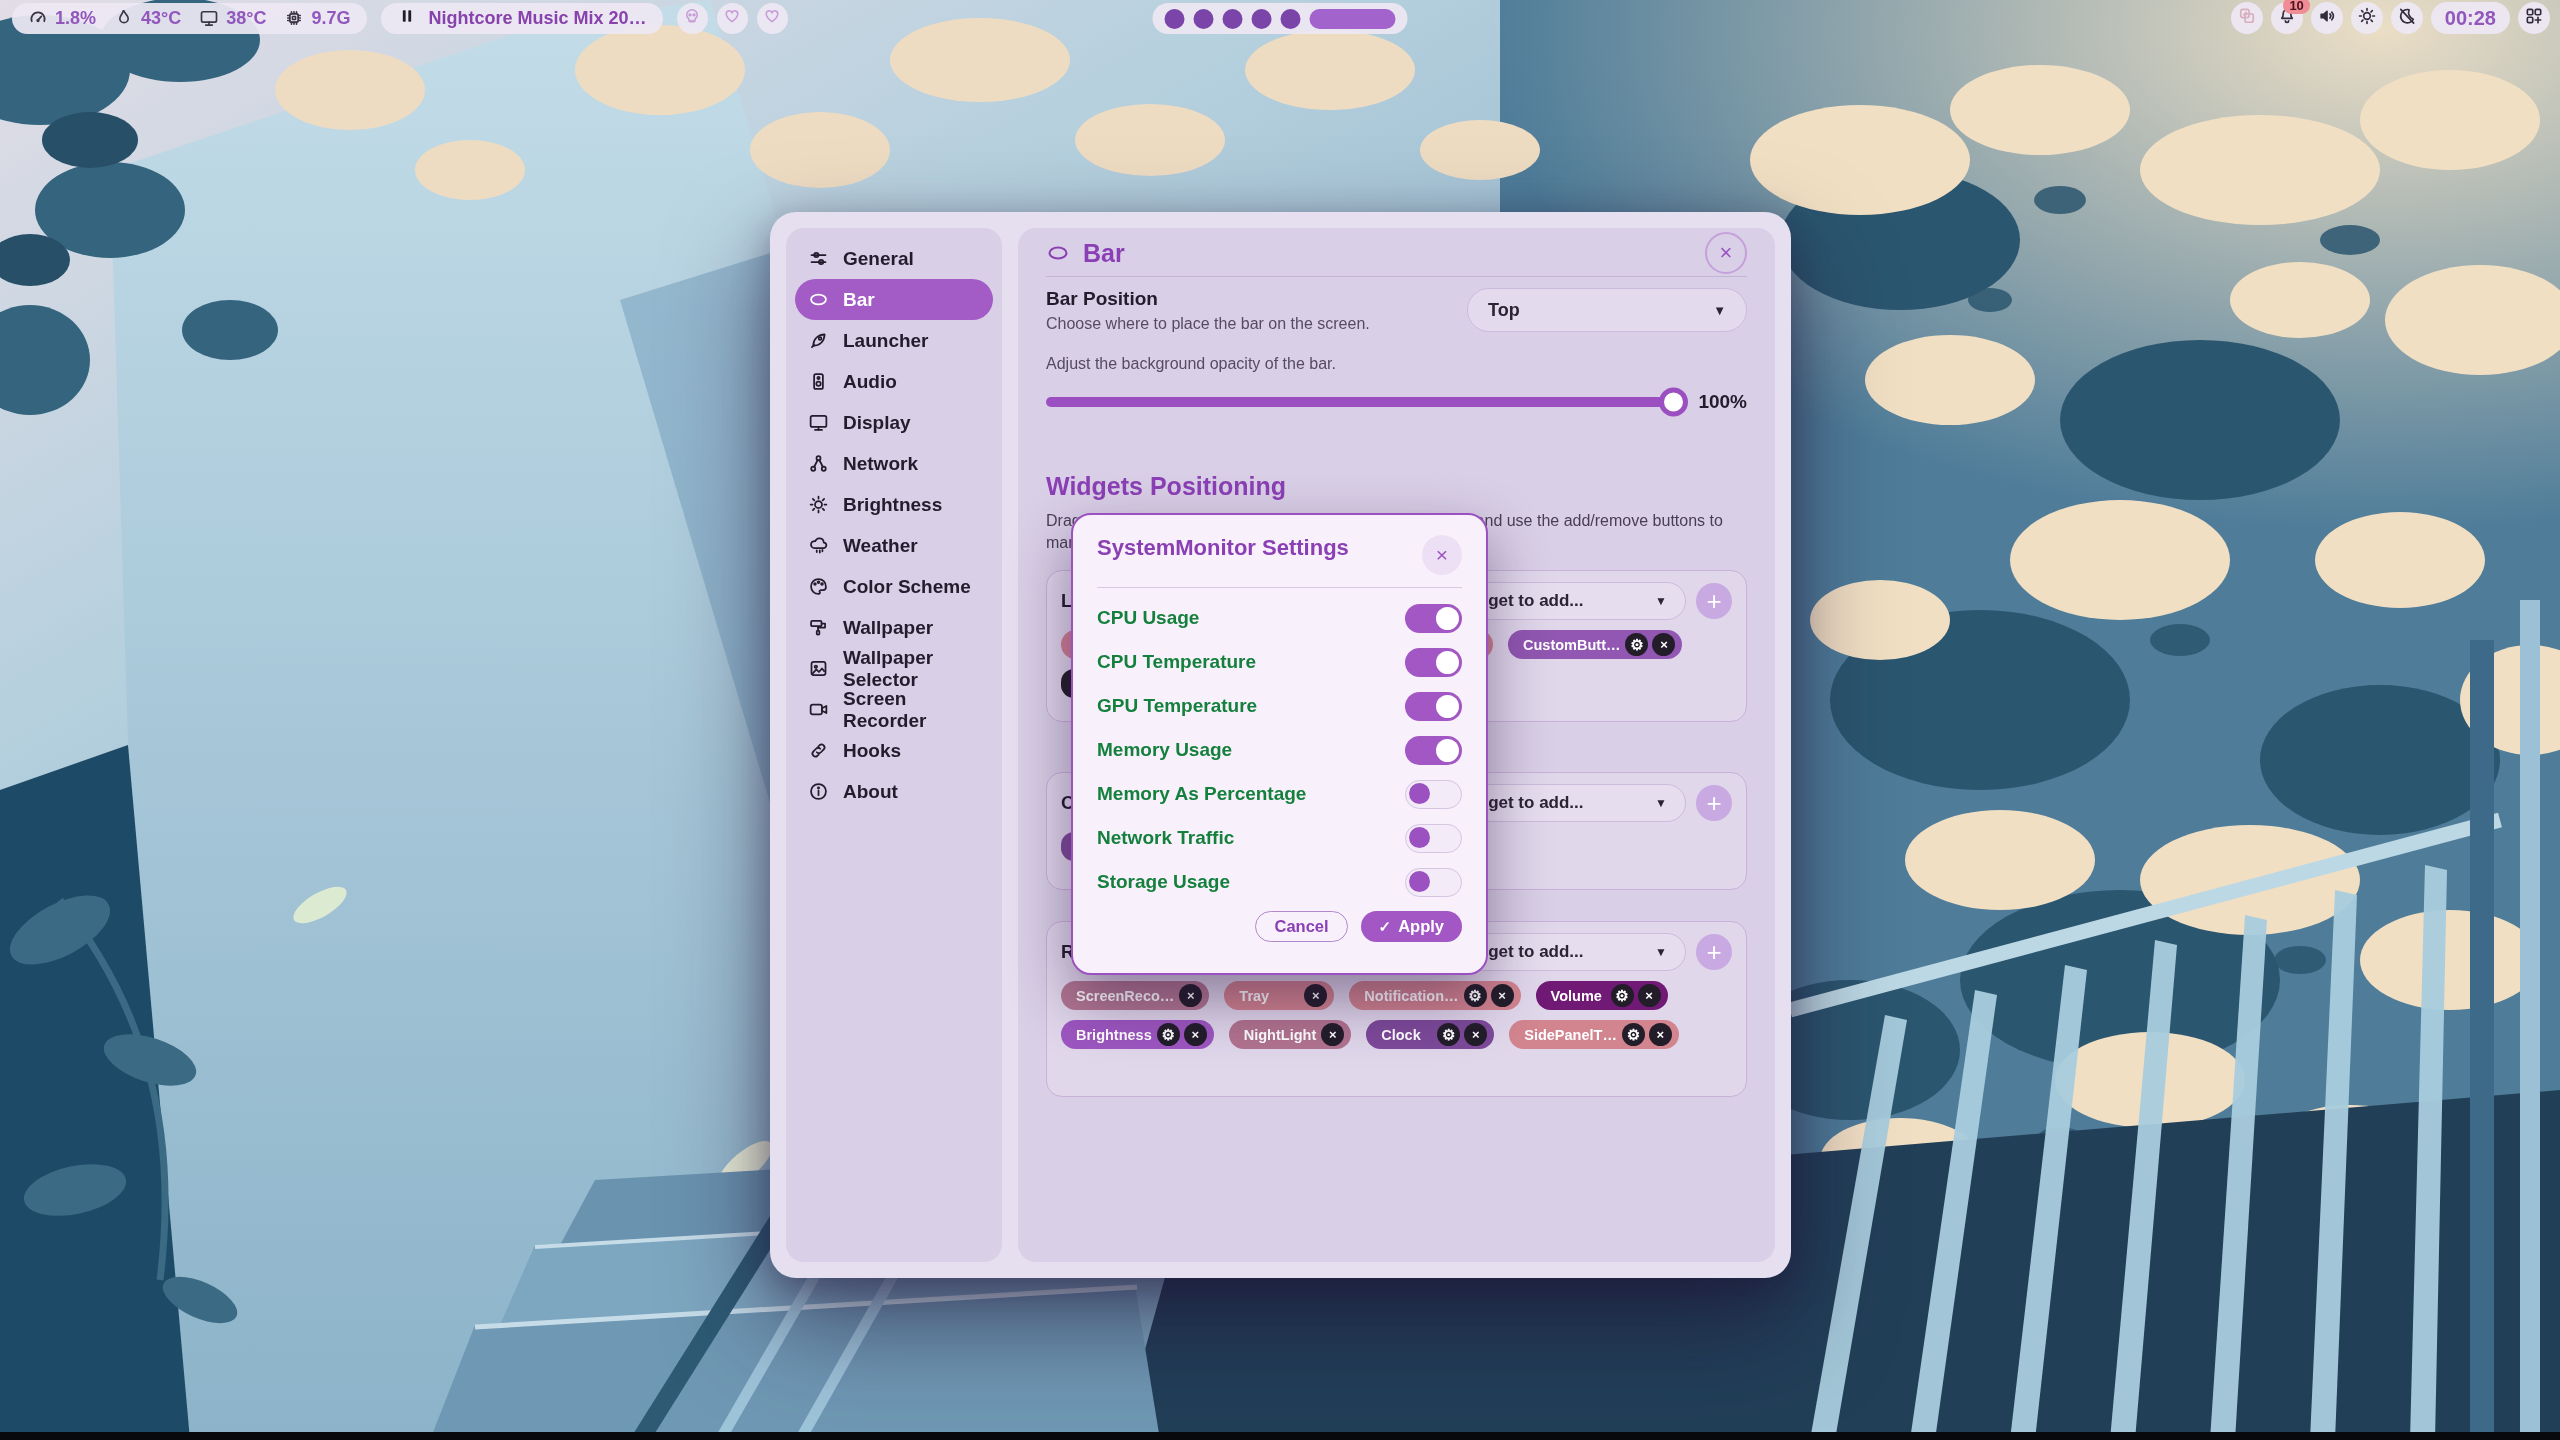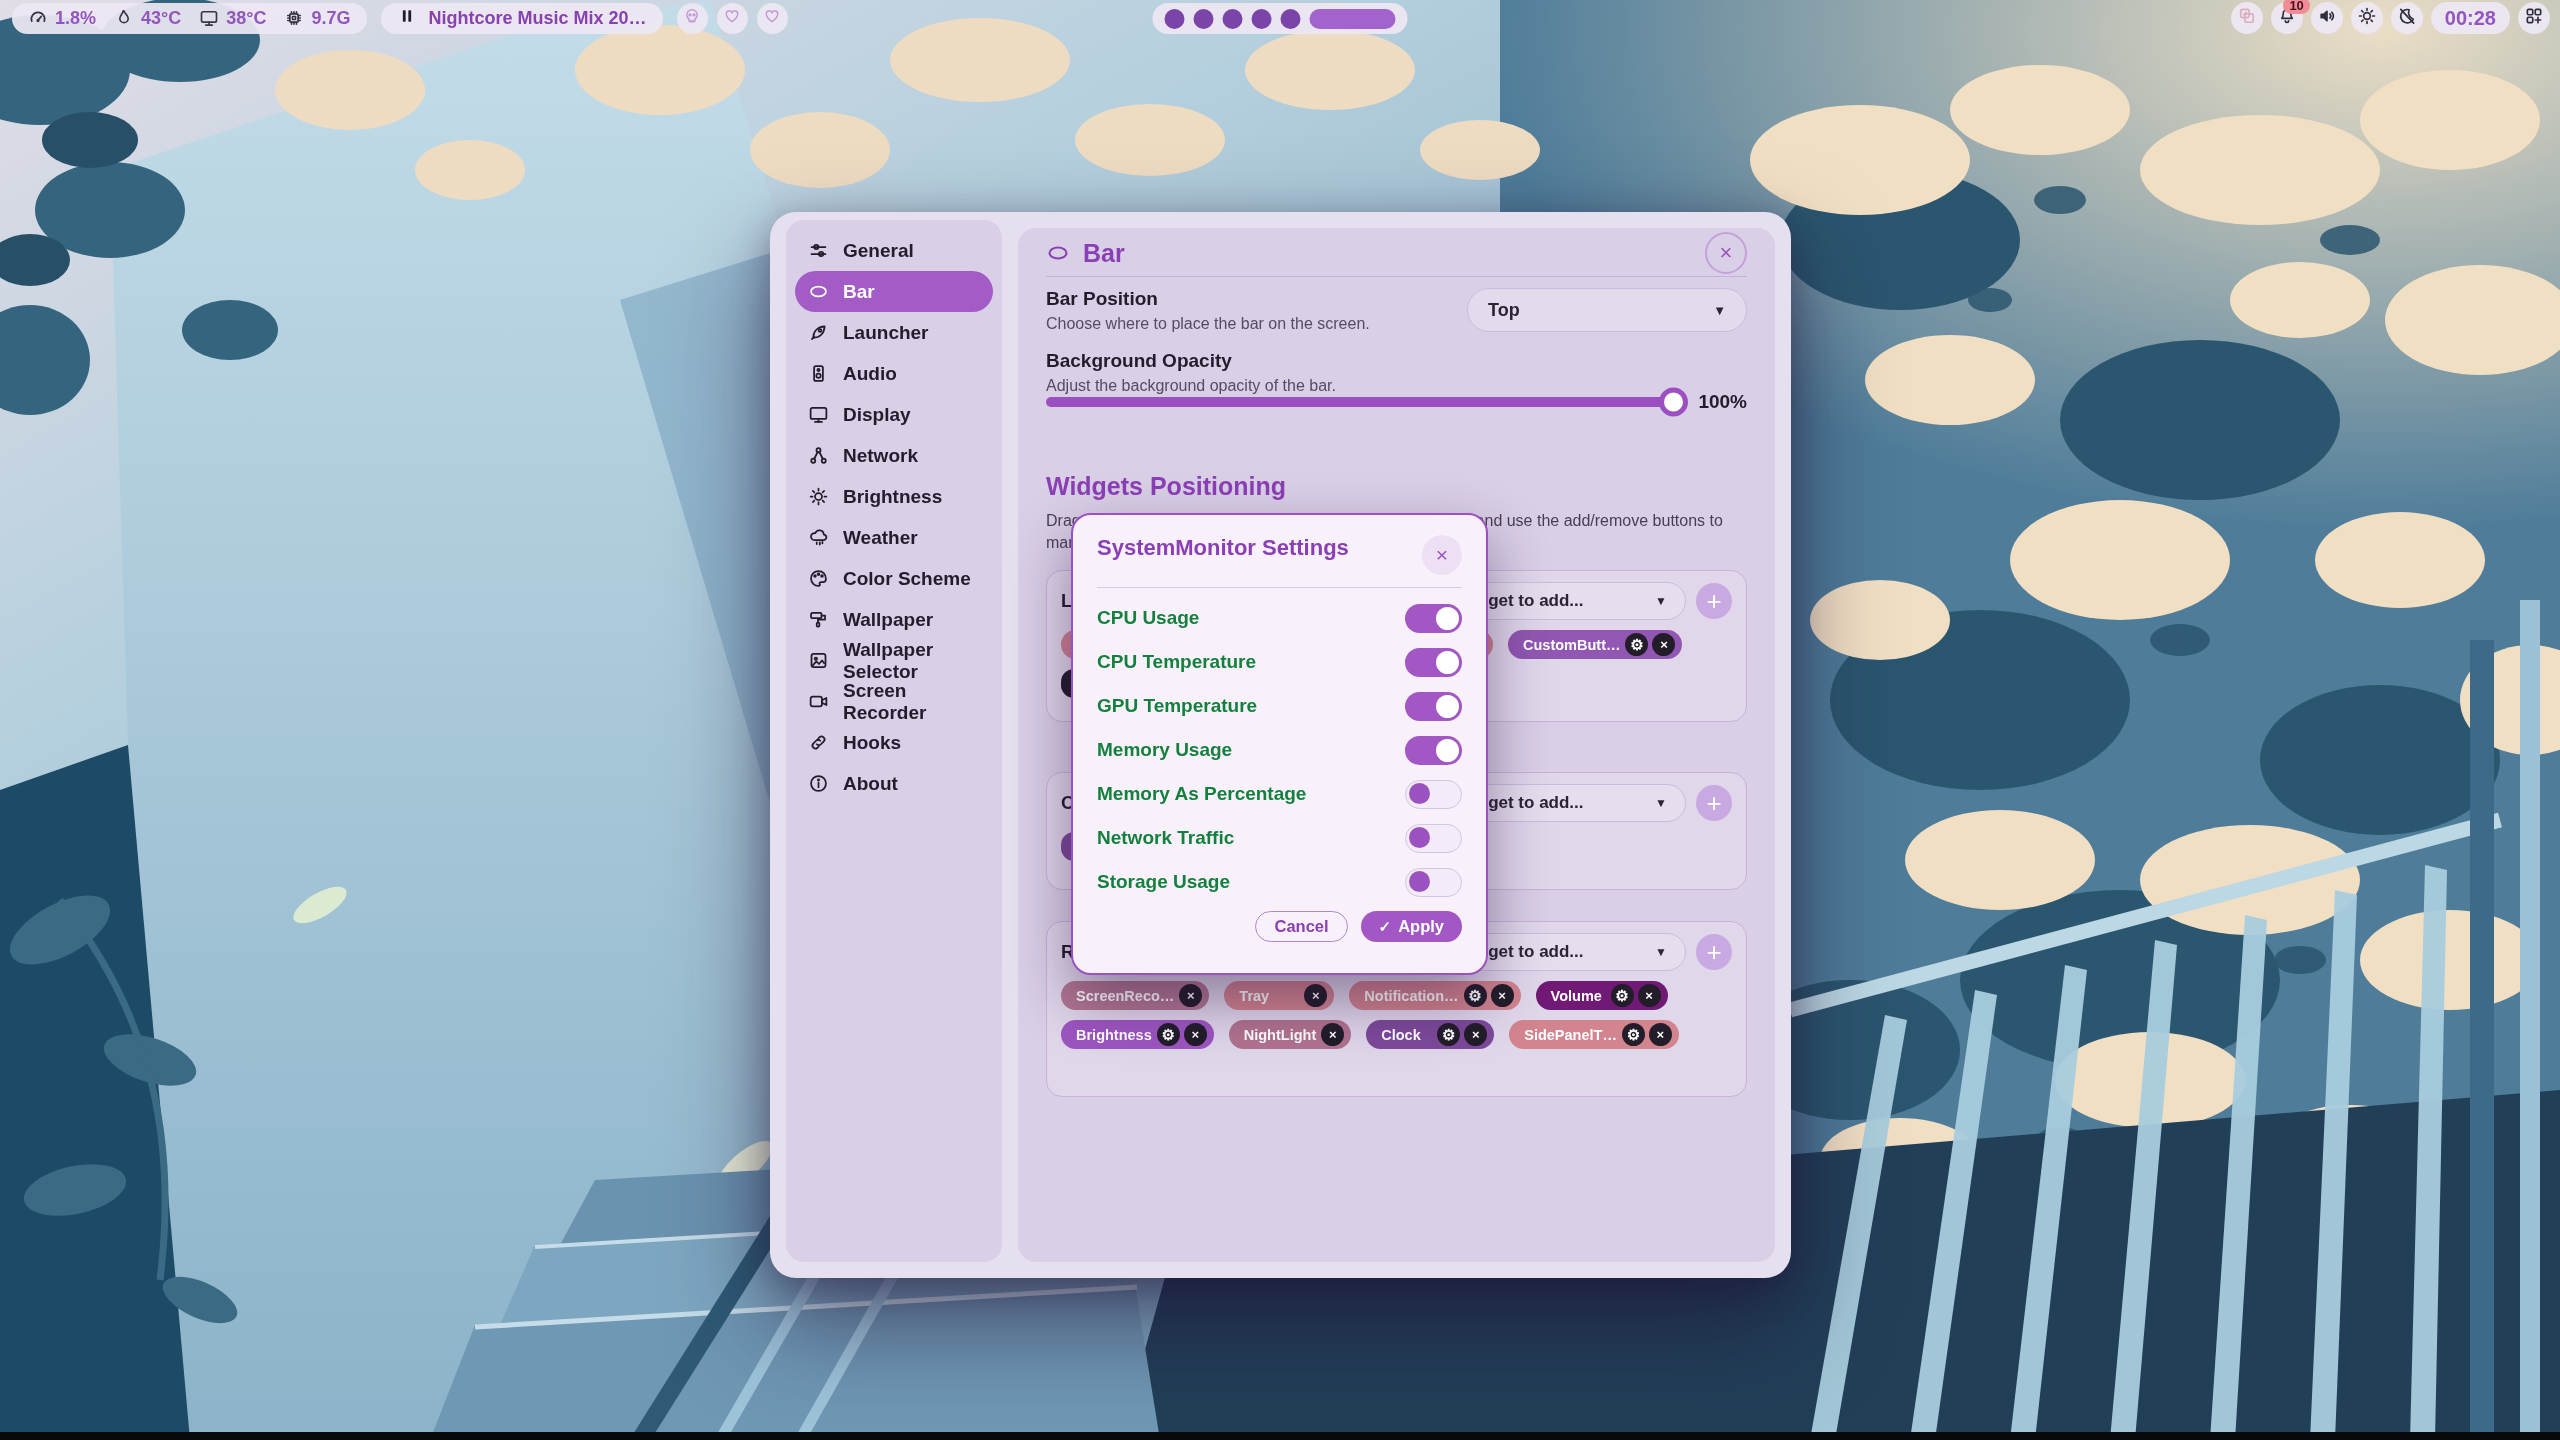--- a/index.html
+++ b/index.html
@@ -37,21 +37,21 @@
   .sys-btn.faint{color:#d9aebe}
   .badge{position:absolute;top:-5px;right:-7px;background:#f08c96;color:#4c0f1d;font-size:13px;
     font-weight:700;border-radius:10px;padding:1px 6px;line-height:15px}
   .clock-pill{height:32px;border-radius:16px;background:rgba(237,231,243,.93);display:flex;
     align-items:center;padding:0 14px;color:#9257bd;font-weight:700;font-size:20px}
 
   
   .window{position:absolute;left:770px;top:212px;width:1021px;height:1066px;background:#e6dff0;
     border-radius:26px;z-index:10;
     box-shadow:0 45px 100px rgba(30,14,50,.55),0 10px 35px rgba(30,14,50,.35)}
-  .sidebar{position:absolute;left:16px;top:8px;bottom:16px;width:216px;background:#d9cfe6;
+  .sidebar{position:absolute;left:16px;top:16px;bottom:16px;width:216px;background:#d9cfe6;
     border-radius:18px;padding:10px 9px;box-sizing:border-box}
   .nav-item{height:41px;display:flex;align-items:center;gap:14px;padding:0 13px;border-radius:21px;
     color:#221c2c;font-size:19px;font-weight:700;cursor:default}
   .nav-item .ic{display:flex;color:#221c2c}
   .nav-item .ic svg{width:21px;height:21px}
   .nav-item.active{background:#a35cc6;color:#fff}
   .nav-item.active .ic{color:#fff}
 
   .main{position:absolute;left:248px;top:16px;right:16px;bottom:16px;background:#d9cfe6;
     border-radius:18px;box-sizing:border-box}
@@ -529,21 +529,20 @@
         <div class="block-title">Bar Position</div>
         <div class="block-desc">Choose where to place the bar on the screen.</div>
       </div>
       <div class="dropdown">
         <span>Top</span>
         <span class="caret">▼</span>
       </div>
     </div>
 
     <div class="abs blk-opacity-t">
-      <div class="block-title">Background Opacity</div>
       <div class="block-desc">Adjust the background opacity of the bar.</div>
     </div>
     <div class="abs slider-row">
       <div class="track">
         <div class="knob"></div>
       </div>
       <div class="slider-val">100%</div>
     </div>
 
     <div class="abs widgets-title">Widgets Positioning</div>

